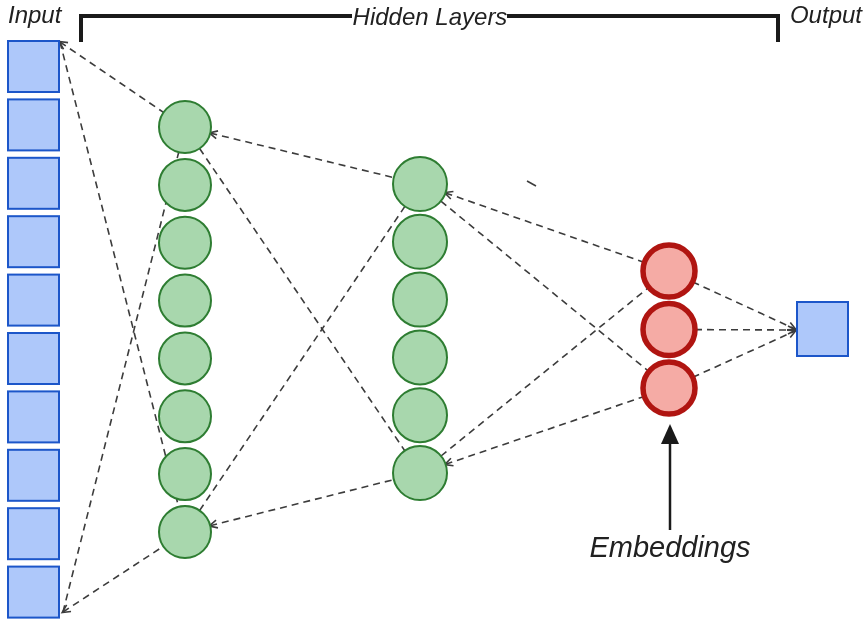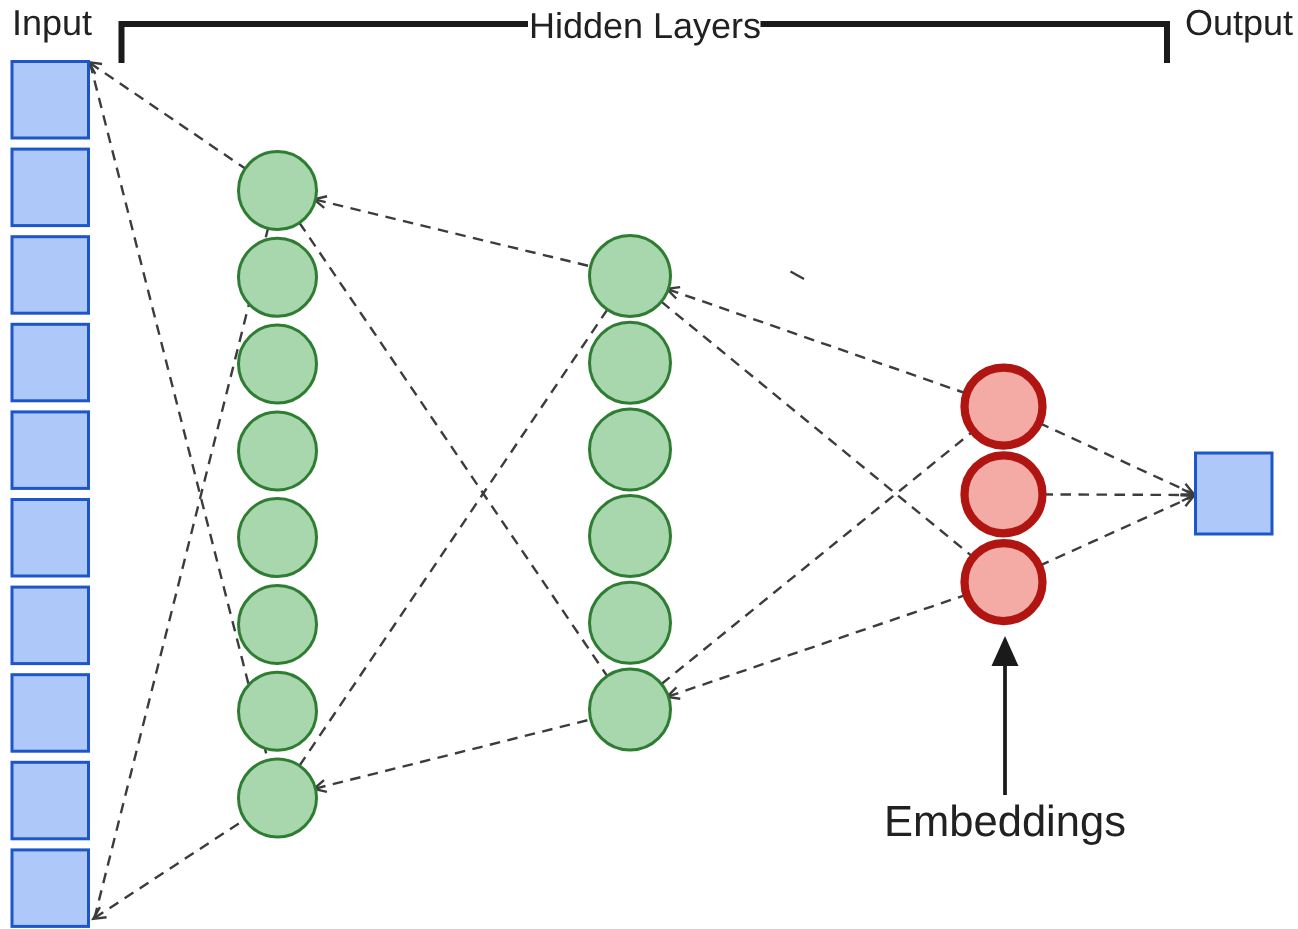--- a/index.html
+++ b/index.html
@@ -1,16 +1,16 @@
 <!DOCTYPE html>
 <html><head>
 <meta charset="utf-8">
 <style>
   html,body{margin:0;padding:0;background:#ffffff;}
-  .stage{position:relative;width:865px;height:619px;background:#ffffff;overflow:hidden;}
+  .stage{position:relative;width:865px;height:619px;background:#ffffff;overflow:hidden;font-style:italic;}
   svg{display:block;}
   text{font-family:"Liberation Sans", sans-serif;}
   .top-label{font-size:24px;}
   .embed-label{font-size:29px;}
 </style>
 </head>
 <body>
 
 <div class="stage">
   <svg width="865" height="619" viewBox="0 0 865 619" xmlns="http://www.w3.org/2000/svg">

